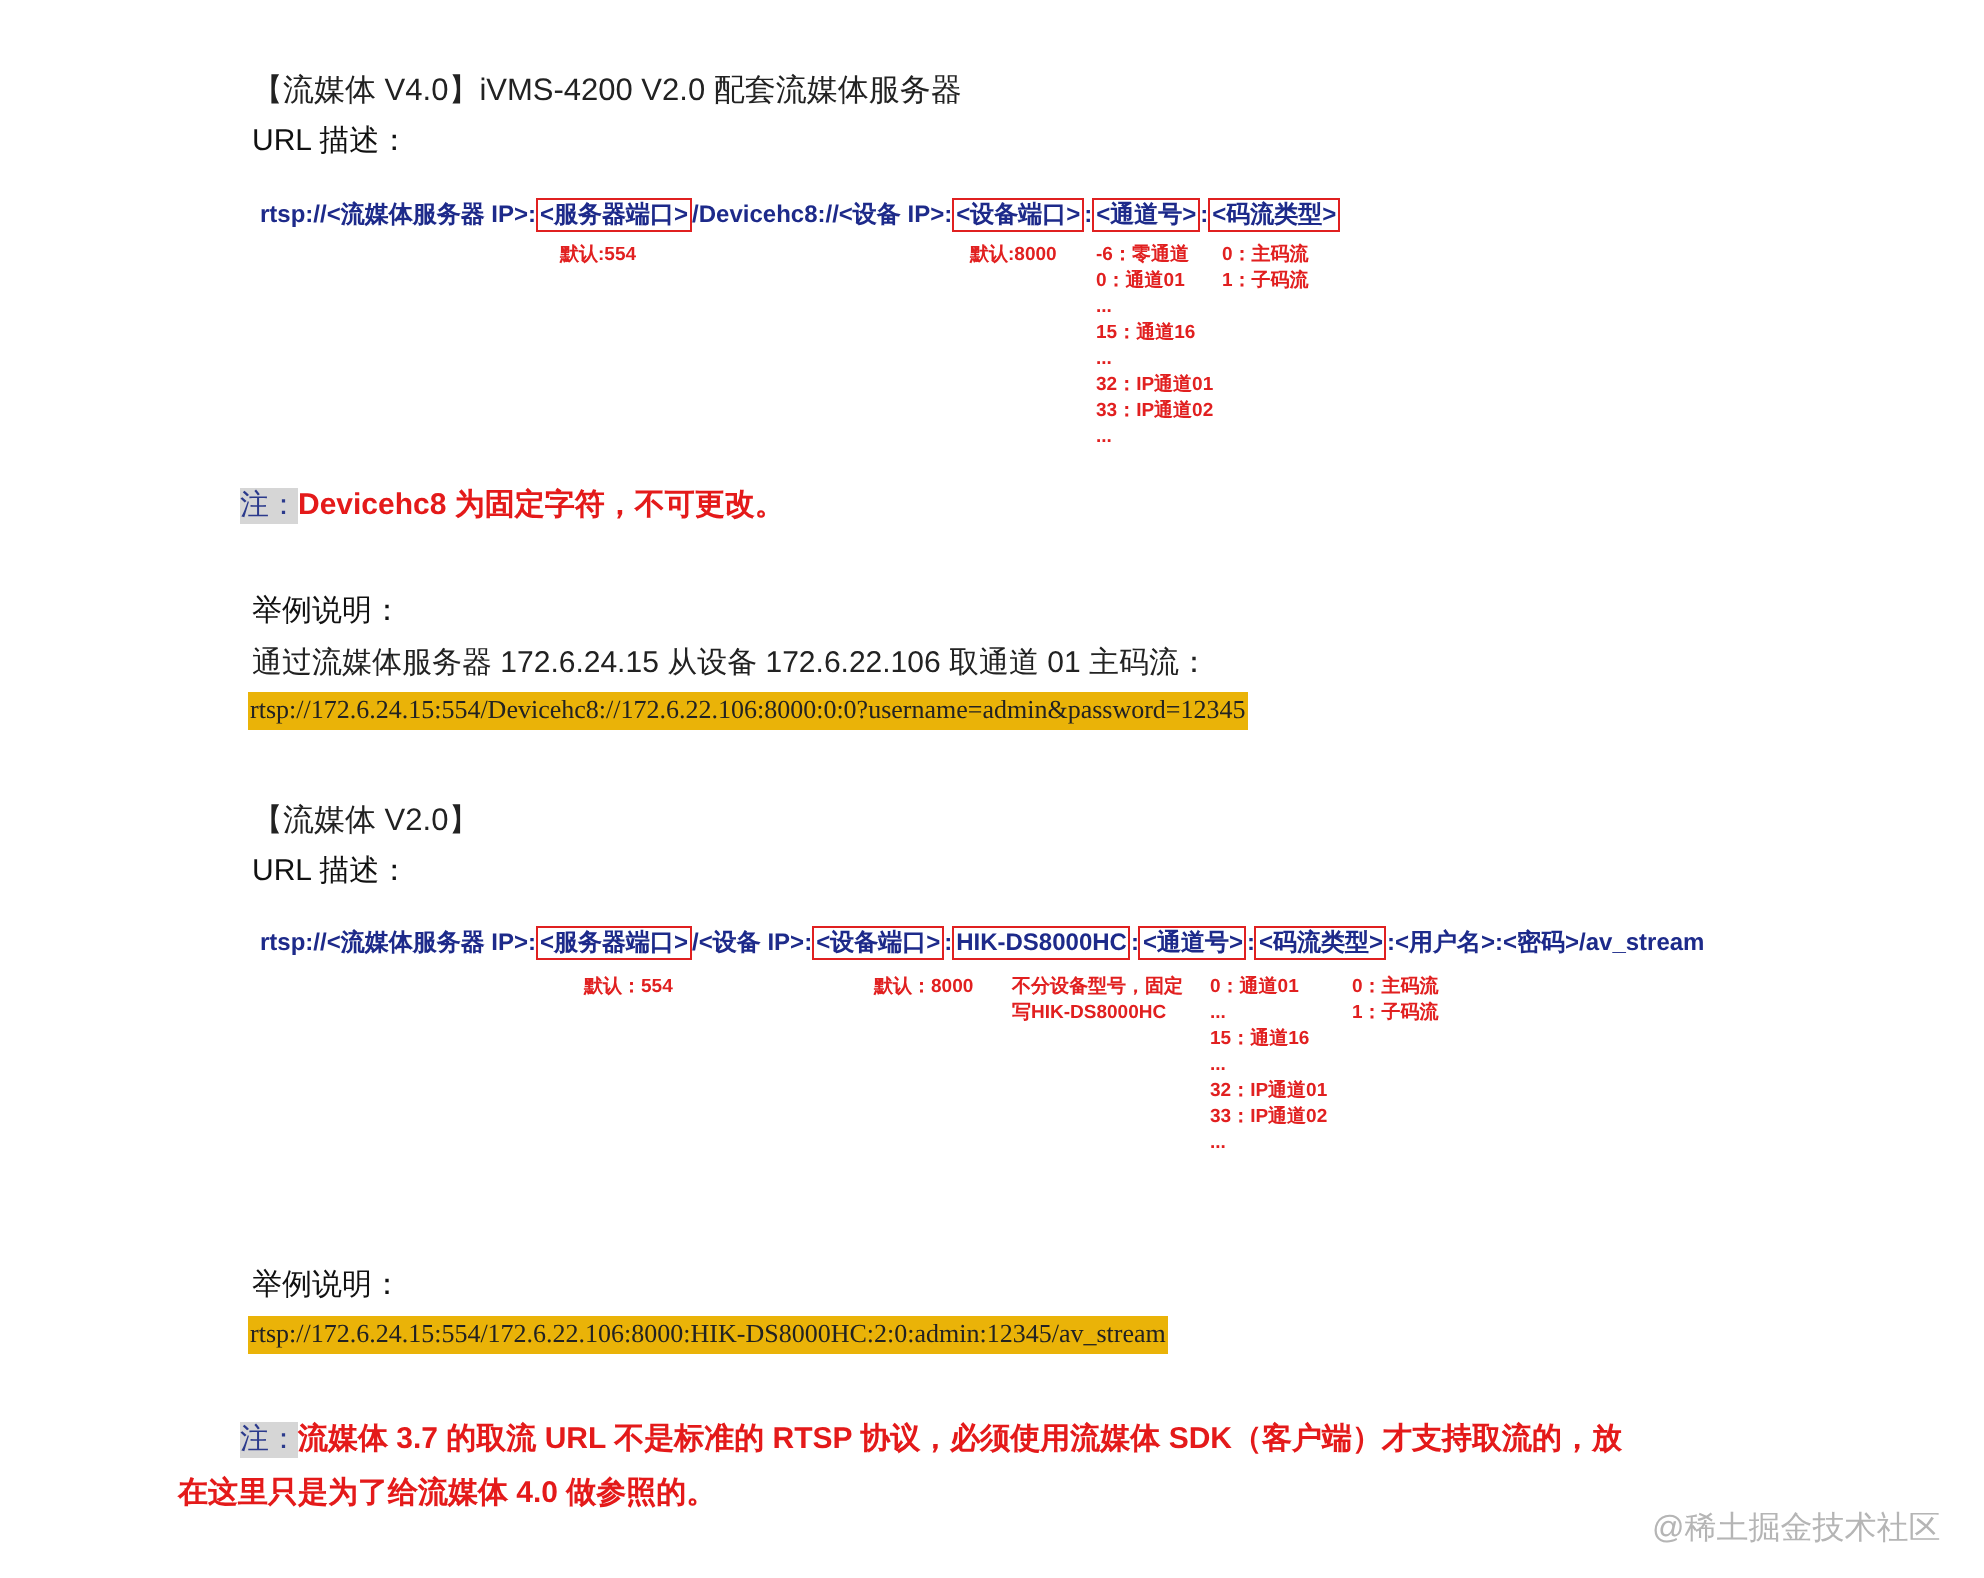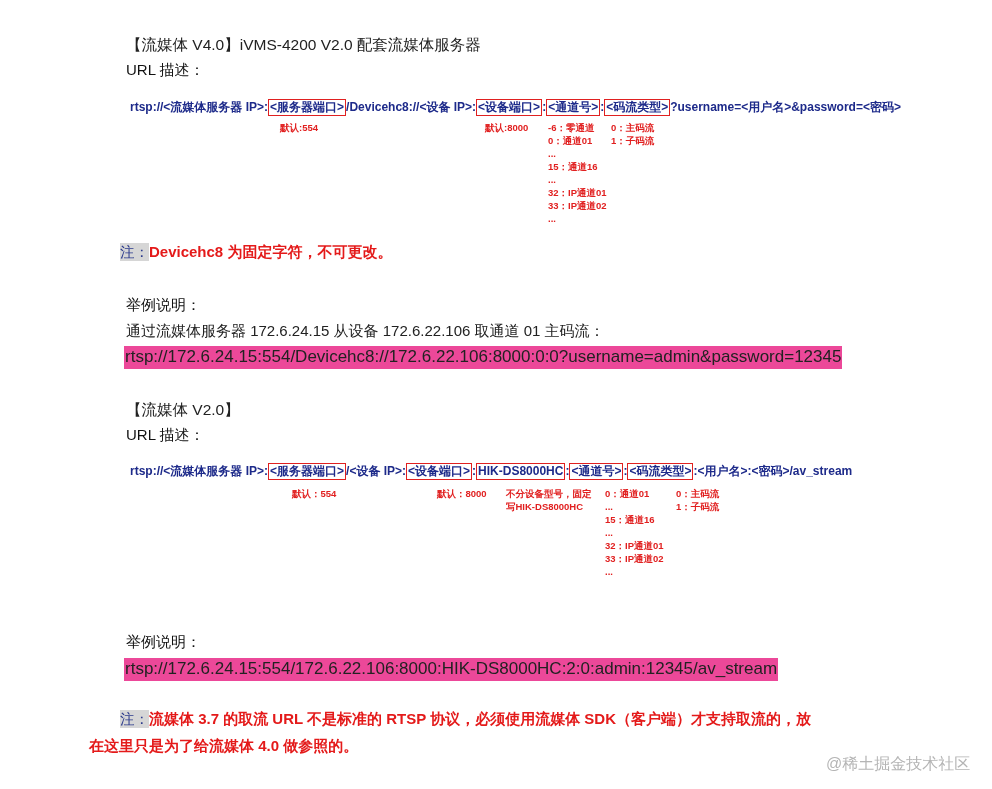--- a/index.html
+++ b/index.html
@@ -2,21 +2,21 @@
 <html><head>
   <meta charset="utf-8">
   <style>
     html, body { margin:0; padding:0; background:#ffffff; }
     body { width:992px; height:789px; position:relative; overflow:hidden;
            font-family:"Liberation Sans", "DejaVu Sans", sans-serif; color:#1a1a1a; }
     .abs { position:absolute; white-space:nowrap; }
     .heading { font-size:15.5px; color:#222; }
     .label { font-size:15px; font-weight:normal; color:#111; }
     .body-text { font-size:15px; color:#222; }
-    .code-line { font-size:17px; color:#222; background:#ec4899; padding:1px 1px 2px 1px; }
+    .code-line { font-size:13px; color:#222; background:#eab308; padding:1px 1px 2px 1px;font-family:Liberation Serif, serif; }
     .url-row { font-size:12px; font-weight:bold; color:#1d2a8a; display:flex; align-items:center; height:18px; }
     .url-row .seg { white-space:pre; }
     .url-row .box { border:1.5px solid #e02020; padding:0 1px; line-height:15px; }
     .red-note { font-size:9.5px; color:#e12020; font-weight:bold; line-height:13px; }
     .note-prefix { background:#d6d6d6; color:#2b3a8c; font-size:14.5px; padding:1px 0; font-family:"DejaVu Serif", serif; }
     .note-red { color:#e41a1a; font-size:15px; font-weight:bold; }
     .watermark { font-size:16px; color:#b5b5b5; }
   </style>
 </head>
 <body>
@@ -26,21 +26,20 @@
 
 <div class="abs url-row" style="left:130px; top:98px;">
   <span class="seg">rtsp://&lt;流媒体服务器 IP&gt;:</span>
   <span class="seg box">&lt;服务器端口&gt;</span>
   <span class="seg">/Devicehc8://&lt;设备 IP&gt;:</span>
   <span class="seg box">&lt;设备端口&gt;</span>
   <span class="seg">:</span>
   <span class="seg box">&lt;通道号&gt;</span>
   <span class="seg">:</span>
   <span class="seg box">&lt;码流类型&gt;</span>
-  <span class="seg">?username=&lt;用户名&gt;&amp;password=&lt;密码&gt;</span>
 </div>
 
 <div class="abs red-note" style="left:280px; top:121px;">默认:554</div>
 <div class="abs red-note" style="left:485px; top:121px;">默认:8000</div>
 <div class="abs red-note" style="left:548px; top:121px;">
   <div>-6：零通道</div>
   <div>0：通道01</div>
   <div>...</div>
   <div>15：通道16</div>
   <div>...</div>

